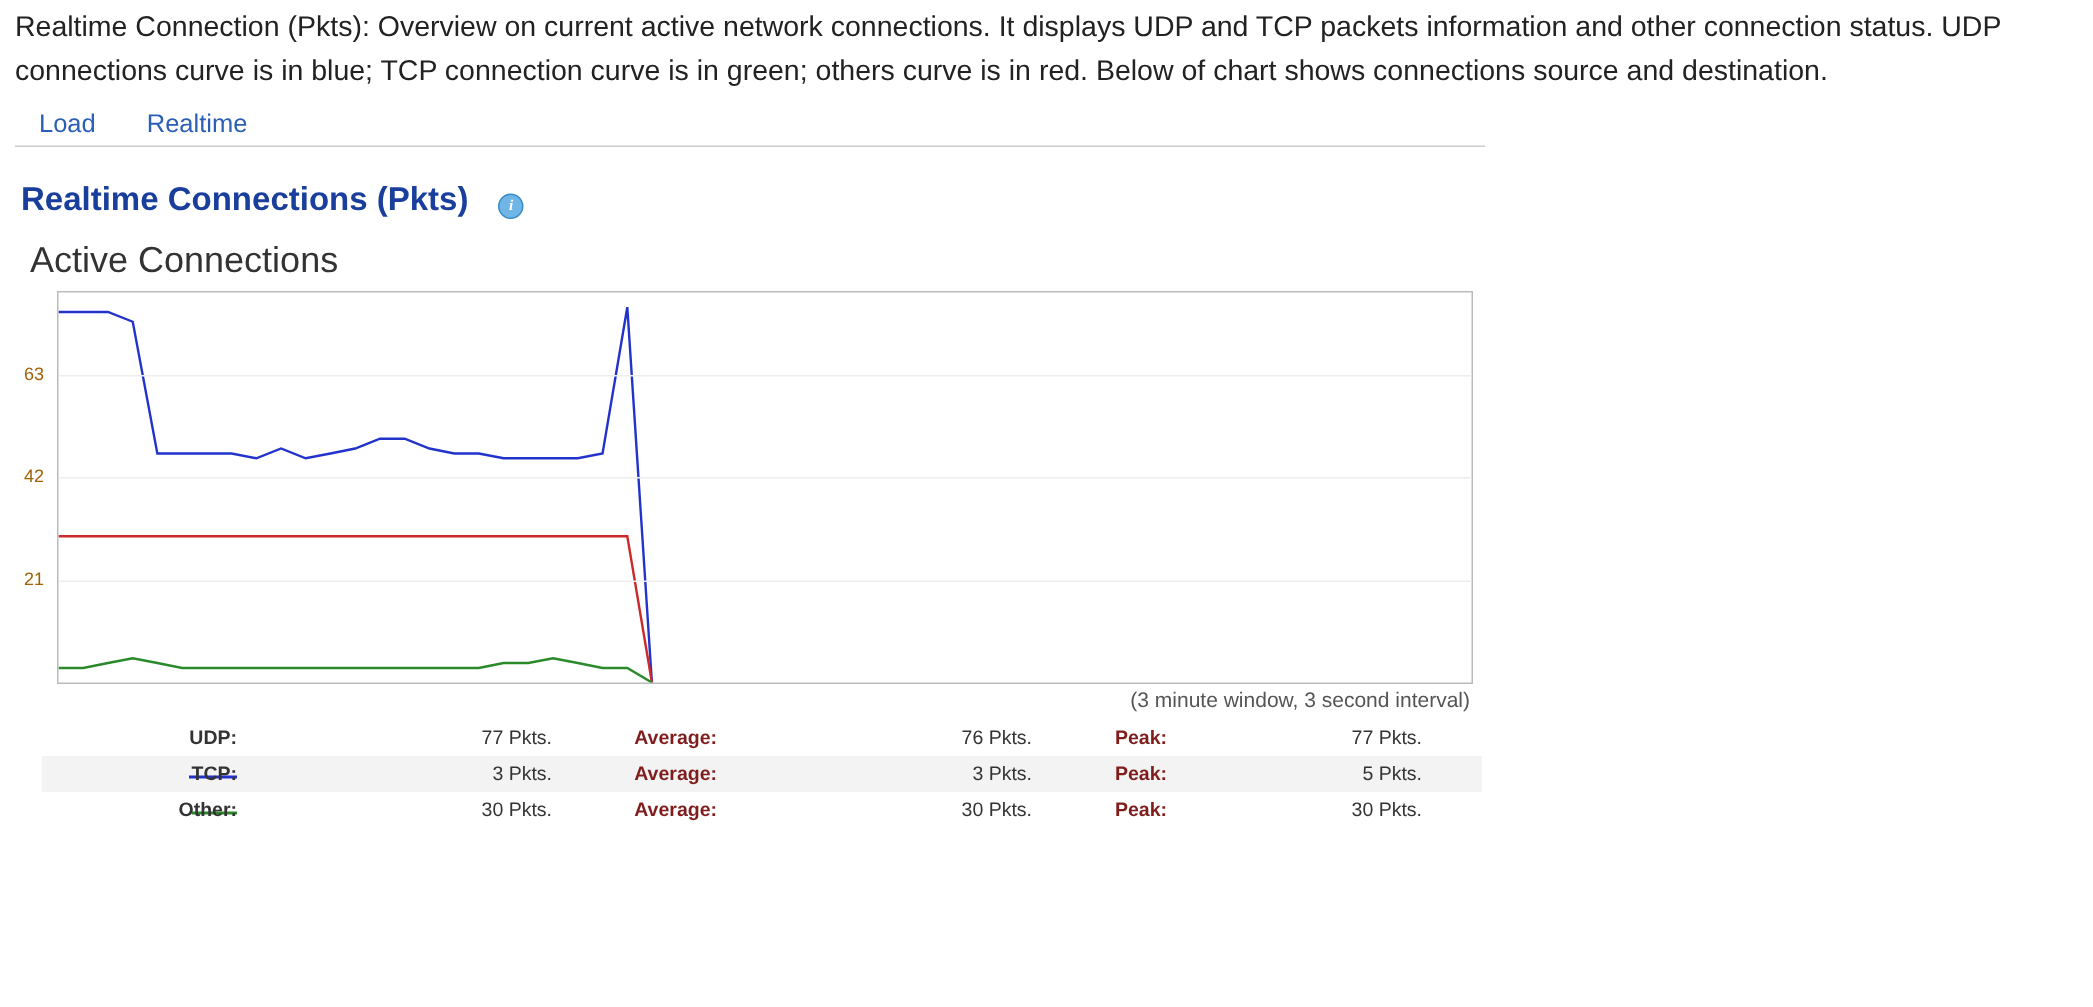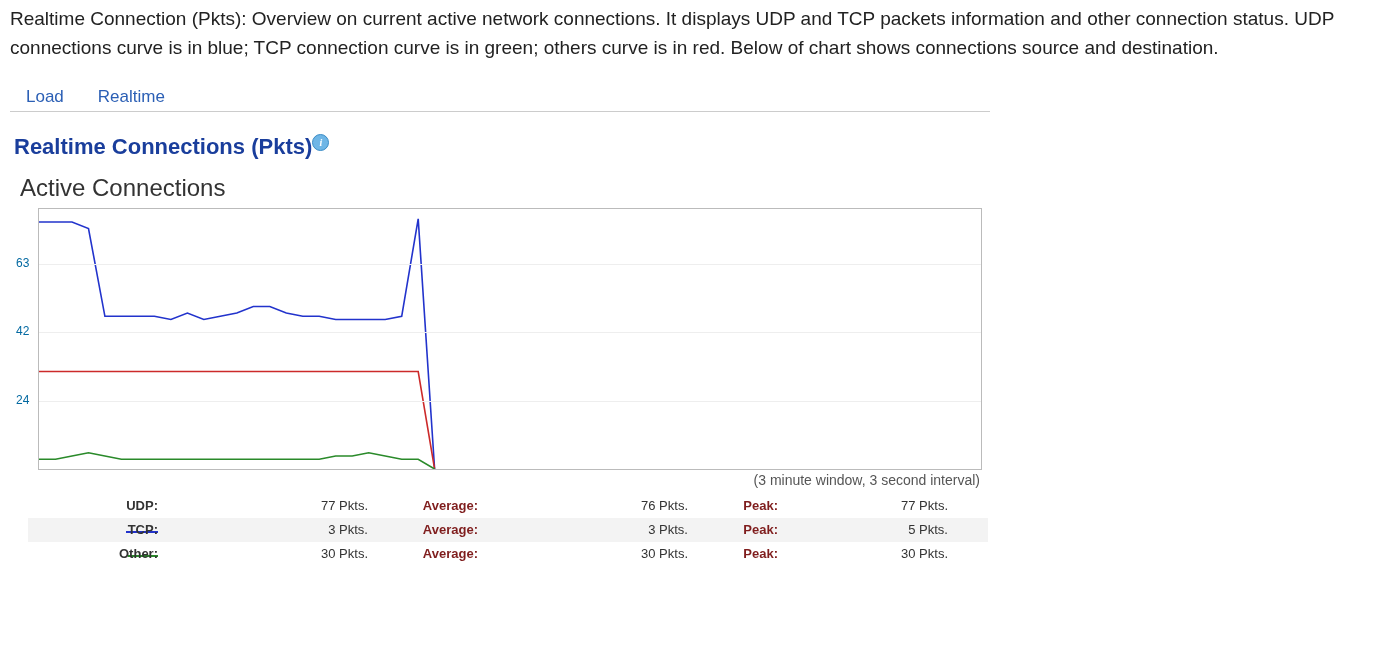--- a/index.html
+++ b/index.html
@@ -8,21 +8,21 @@
     font-family: "Segoe UI", Tahoma, Verdana, sans-serif;
     font-size: 16px;
     color: #222;
     background: #fff;
     width: 1395px;
     box-sizing: border-box;
   }
   .intro { font-size: 19px; line-height: 1.55; color:#222; }
   .intro .bold { font-weight: 400; }
 
-  .panel { width: 980px; margin-top: 18px; }
+  .panel { width: 980px; margin-top: 4px; }
 
   
   .tabs {
     display: flex;
     align-items: flex-end;
     border-bottom: 1px solid #ccc;
     font-size: 17px;
     height: 30px;
     gap: 2px;
   }
@@ -41,22 +41,22 @@
     background: #fff;
   }
 
   .section-title {
     font-family: Verdana, "Segoe UI", sans-serif;
     color: #1a3e9c;
     font-size: 22px;
     font-weight: 700;
     margin: 22px 0 14px 4px;
     display: flex;
-    align-items: flex-start;
-    gap: 0;
+    align-items: flex-end;
+    gap: 20px;
   }
   .info-icon {
     display:inline-flex;
     width:15px;height:15px;border-radius:50%;
     background:#6fb6e6;border:1px solid #3a8cc6;
     color:#fff;font-size:10px;font-style:italic;font-weight:700;
     align-items:center;justify-content:center;
     font-family: Georgia, serif;
   }
   .sub-title {
@@ -71,21 +71,21 @@
     width: 942px;
     height: 260px;
     margin-left: 18px;
     position: relative;
     background:#fff;
   }
   .ytick {
     position:absolute;
     right: 940px;
     font-size:12px;
-    color:#0369a1;
+    color:#a16207;
     transform: translateY(-50%);
     font-family: Verdana, sans-serif;
   }
   .gridline {
     position:absolute; left:0; right:0; height:0;
     border-top:1px solid #eee;
   }
   .chart-note {
     text-align:right;
     font-size:14px;
@@ -130,21 +130,21 @@
       <svg class="plot" id="plot" viewBox="0 0 942 260" preserveAspectRatio="none">
           <path d="M0.0 13.0 L16.5 13.0 L33.0 13.0 L49.5 19.5 L65.9 107.3 L82.4 107.3 L98.9 107.3 L115.4 107.3 L131.9 110.5 L148.4 104.0 L164.8 110.5 L181.3 107.3 L197.8 104.0 L214.3 97.5 L230.8 97.5 L247.3 104.0 L263.8 107.3 L280.2 107.3 L296.7 110.5 L313.2 110.5 L329.7 110.5 L346.2 110.5 L362.7 107.3 L379.2 9.8 L395.6 260.0" fill="none" stroke="#2233cc" stroke-width="1.6"></path>
           <path d="M0.0 162.5 L16.5 162.5 L33.0 162.5 L49.5 162.5 L65.9 162.5 L82.4 162.5 L98.9 162.5 L115.4 162.5 L131.9 162.5 L148.4 162.5 L164.8 162.5 L181.3 162.5 L197.8 162.5 L214.3 162.5 L230.8 162.5 L247.3 162.5 L263.8 162.5 L280.2 162.5 L296.7 162.5 L313.2 162.5 L329.7 162.5 L346.2 162.5 L362.7 162.5 L379.2 162.5 L395.6 260.0" fill="none" stroke="#cc2a2a" stroke-width="1.6"></path>
           <path d="M0.0 250.3 L16.5 250.3 L33.0 247.0 L49.5 243.8 L65.9 247.0 L82.4 250.3 L98.9 250.3 L115.4 250.3 L131.9 250.3 L148.4 250.3 L164.8 250.3 L181.3 250.3 L197.8 250.3 L214.3 250.3 L230.8 250.3 L247.3 250.3 L263.8 250.3 L280.2 250.3 L296.7 247.0 L313.2 247.0 L329.7 243.8 L346.2 247.0 L362.7 250.3 L379.2 250.3 L395.6 260.0" fill="none" stroke="#2a8a2a" stroke-width="1.6"></path>
         </svg>
     <div class="gridline" style="top: 191.75px;"></div>
         <div class="gridline" style="top: 123.5px;"></div>
         <div class="gridline" style="top: 55.25px;"></div>
       </div>
     <div class="chart-note">(3 minute window, 3 second interval)</div>
-  <div class="ytick" style="position: absolute; top: 191.75px; left: -4px; transform: translateY(-50%);">24</div>
+  <div class="ytick" style="position: absolute; top: 191.75px; left: -4px; transform: translateY(-50%);">21</div>
       <div class="ytick" style="position: absolute; top: 123.5px; left: -4px; transform: translateY(-50%);">42</div>
       <div class="ytick" style="position: absolute; top: 55.25px; left: -4px; transform: translateY(-50%);">63</div>
     </div>
 
   <div class="stats" id="stats">
       <div class="srow">
         <div class="lbl"><span class="u" style="--c:#2233cc">UDP:</span></div>
         <div class="val">77 Pkts.</div>
         <div class="klbl">Average:</div>
         <div class="val">76 Pkts.</div>

